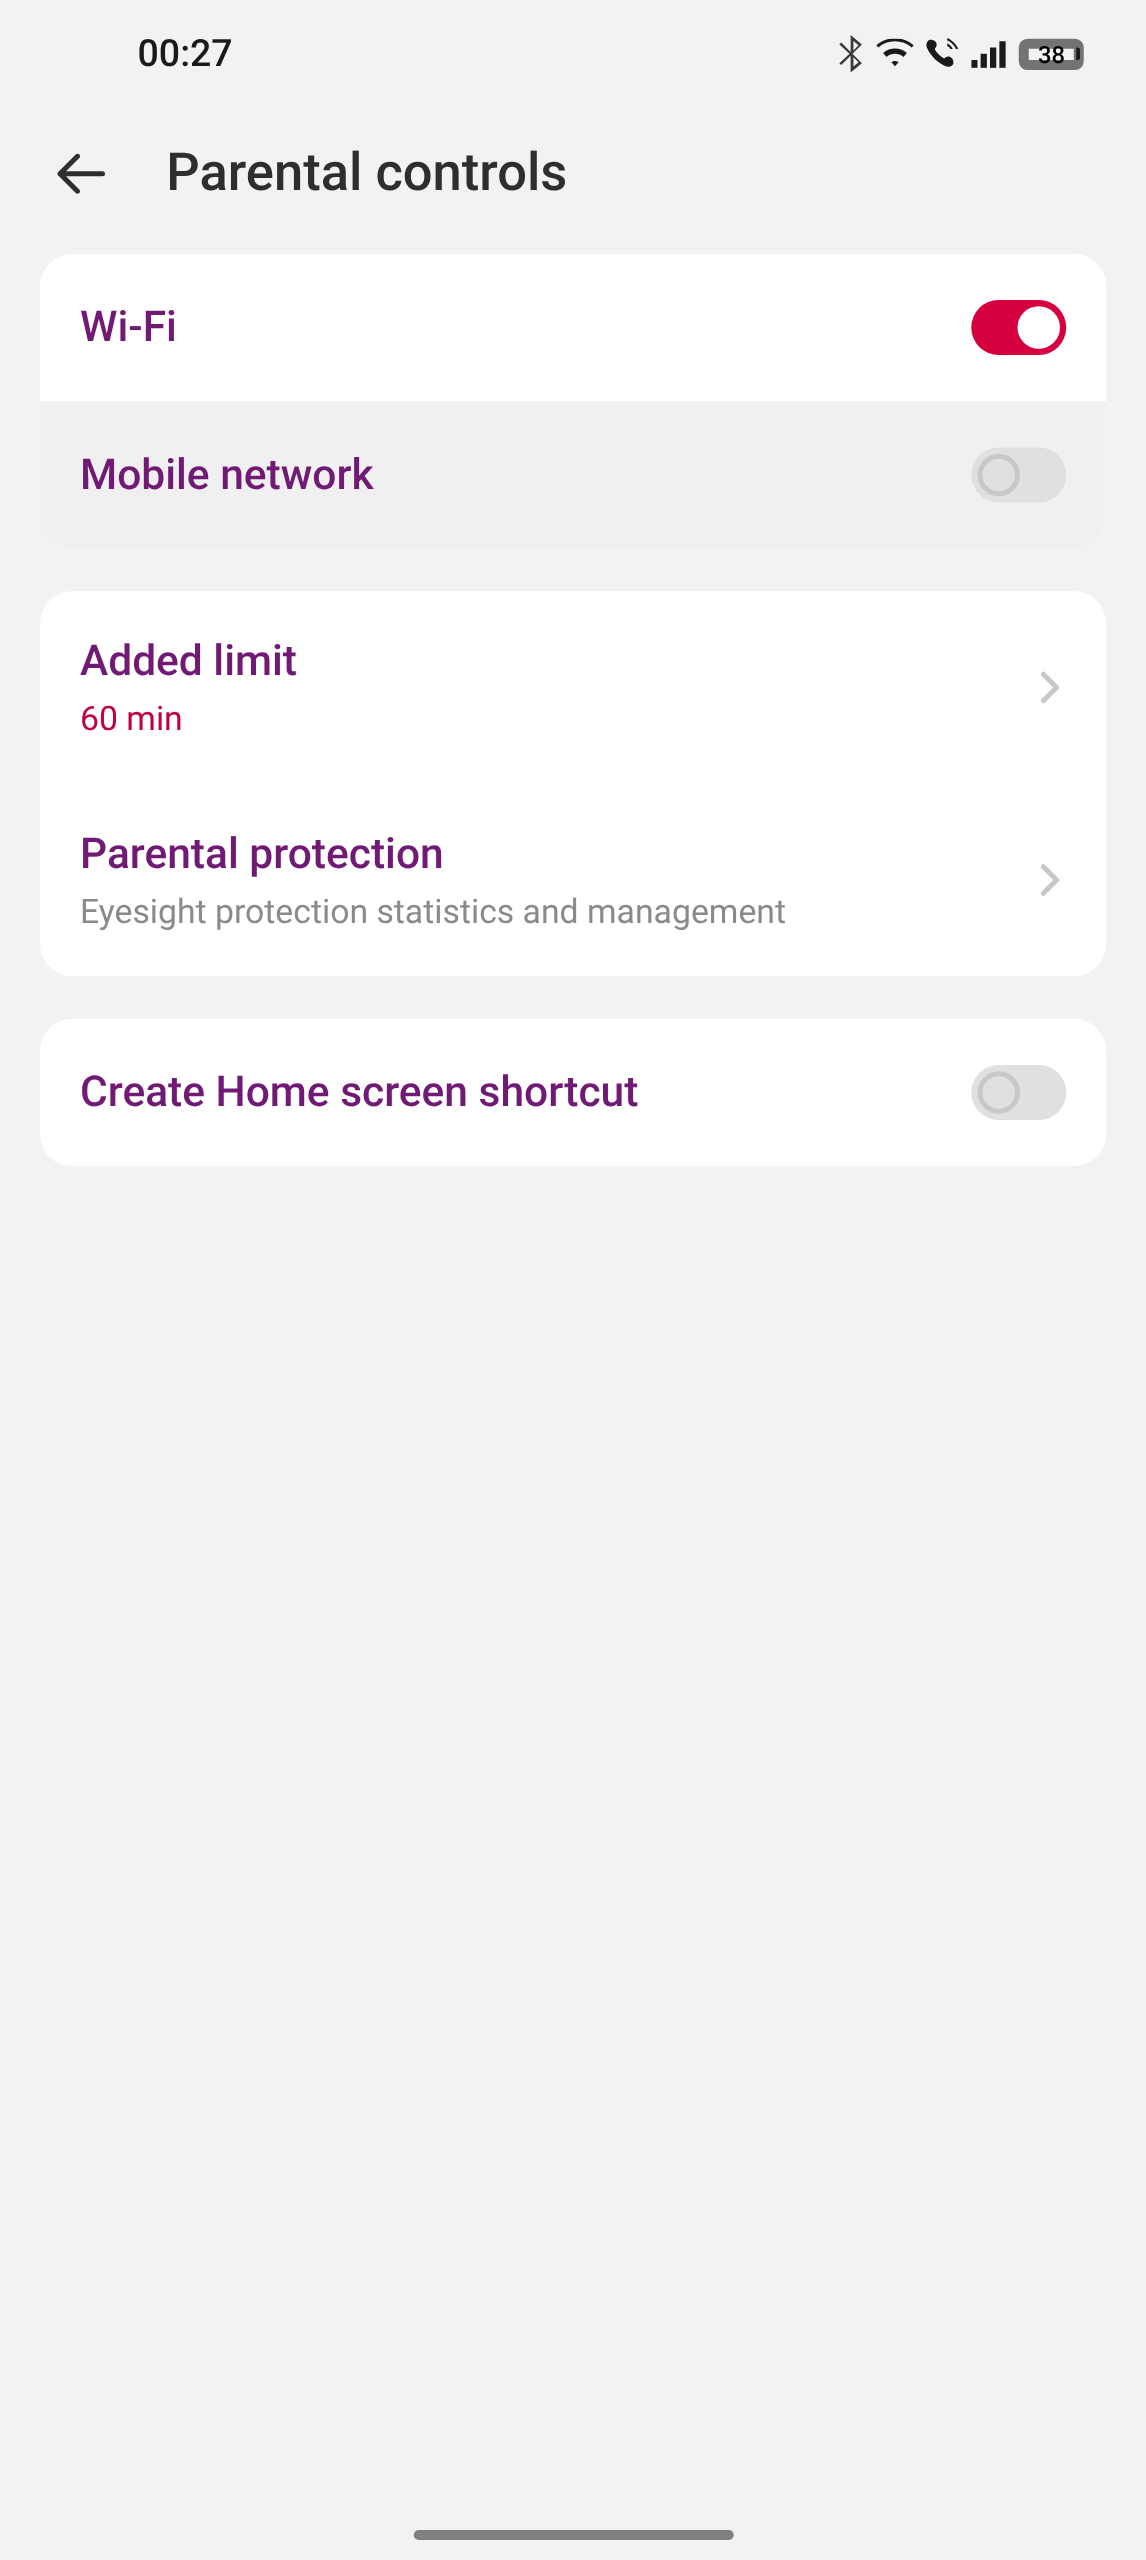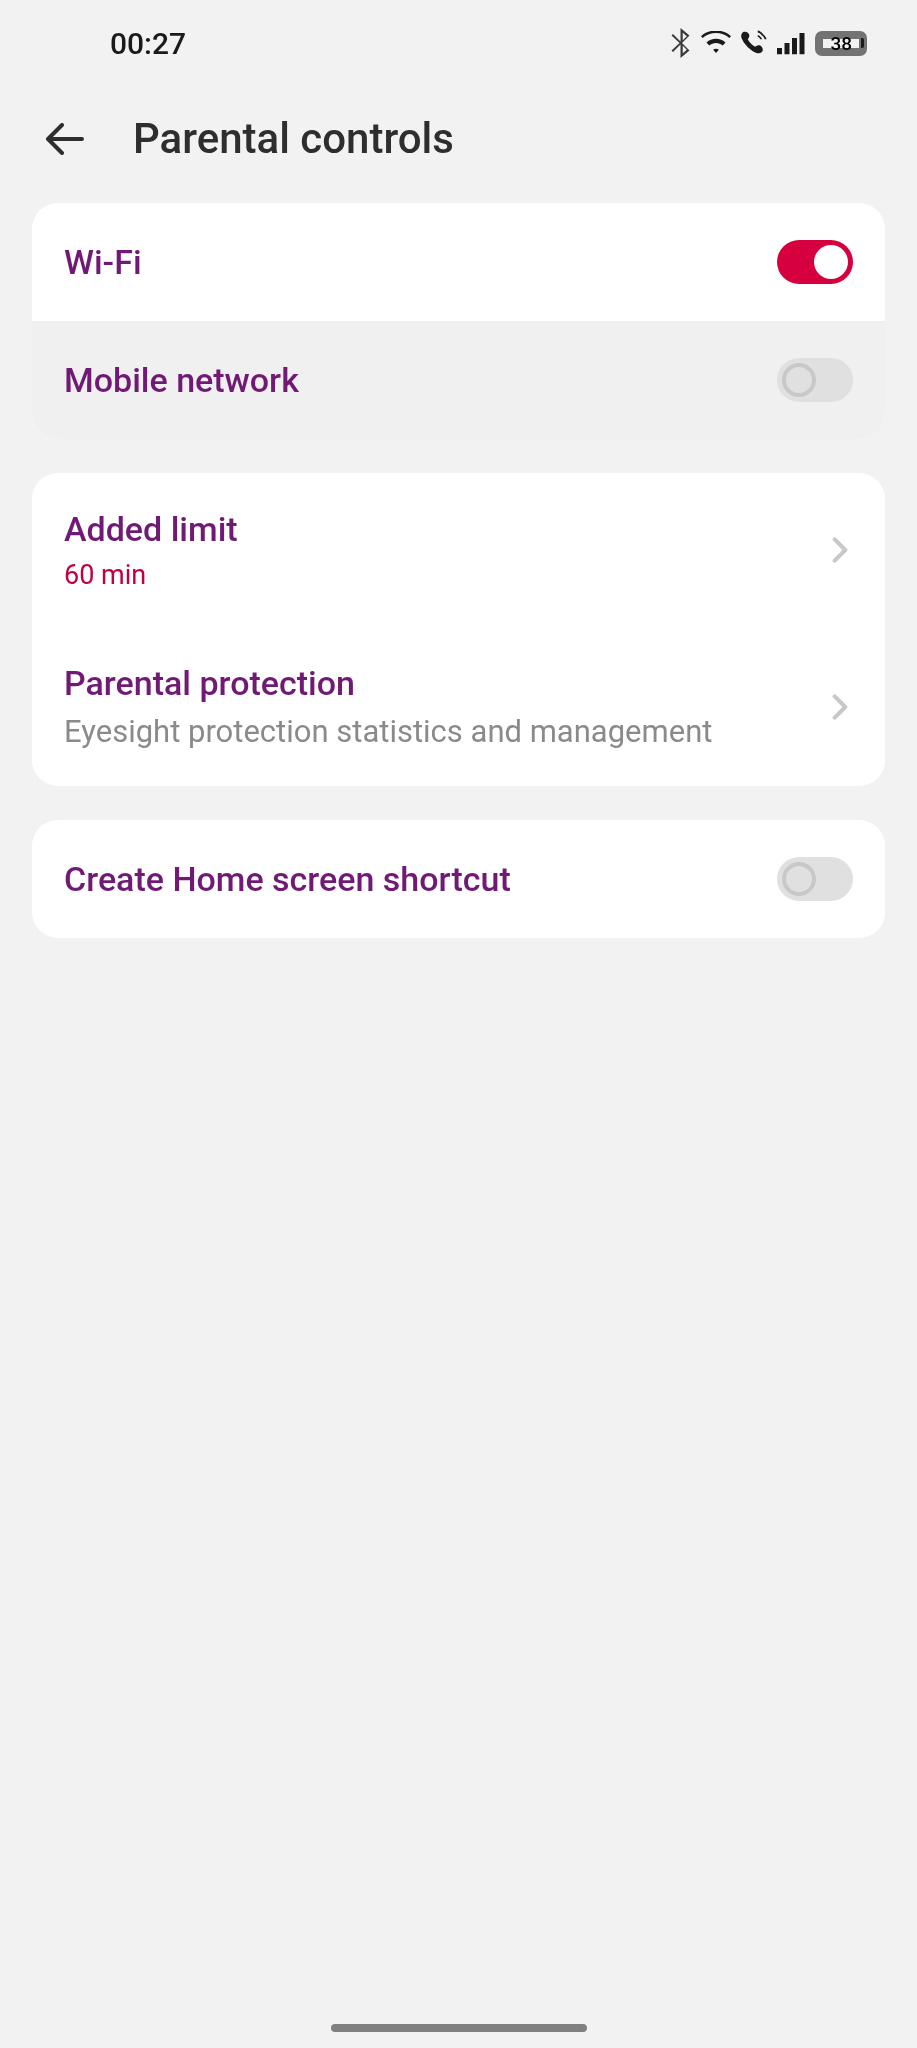--- a/index.html
+++ b/index.html
@@ -106,21 +106,21 @@
       font-size: 34px;
       font-weight: 500;
       color: #701a75;
     }
     .row-sub-accent {
       font-size: 27px;
       color: #c00042;
       font-weight: 400;
     }
     .row-sub-muted {
-      font-size: 31px;
+      font-size: 27px;
       color: #8a8a8a;
       font-weight: 400;
     }
 
     .toggle {
       width: 76px;
       height: 44px;
       border-radius: 22px;
       position: relative;
       flex-shrink: 0;

